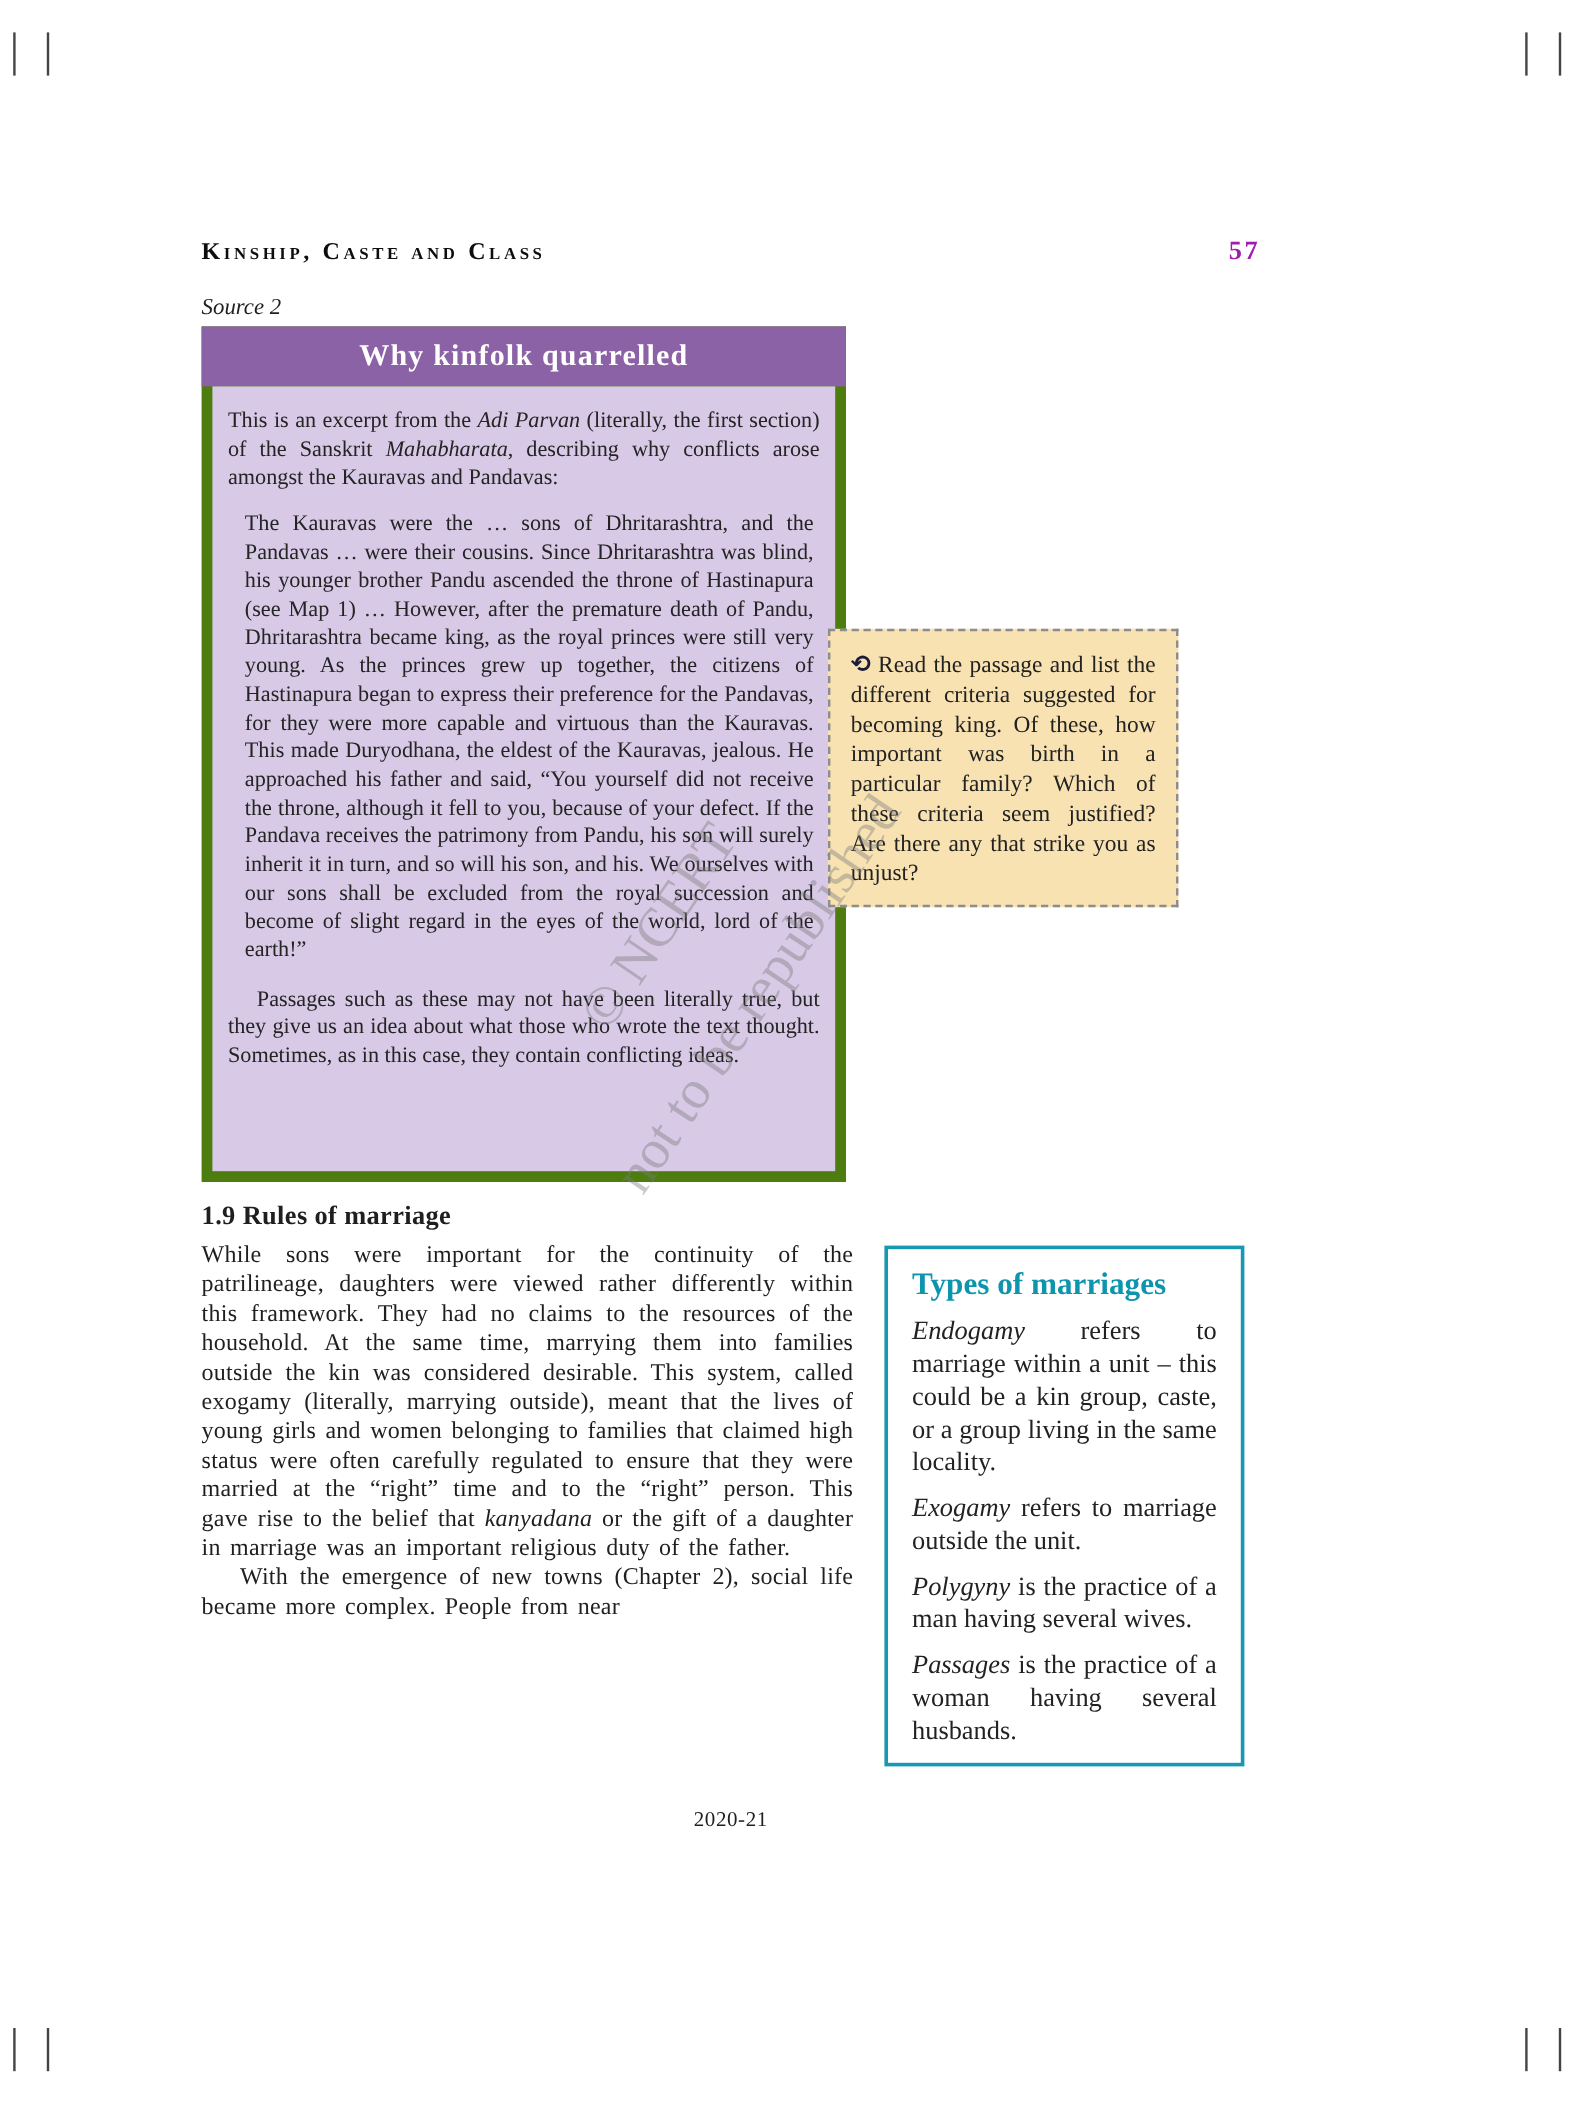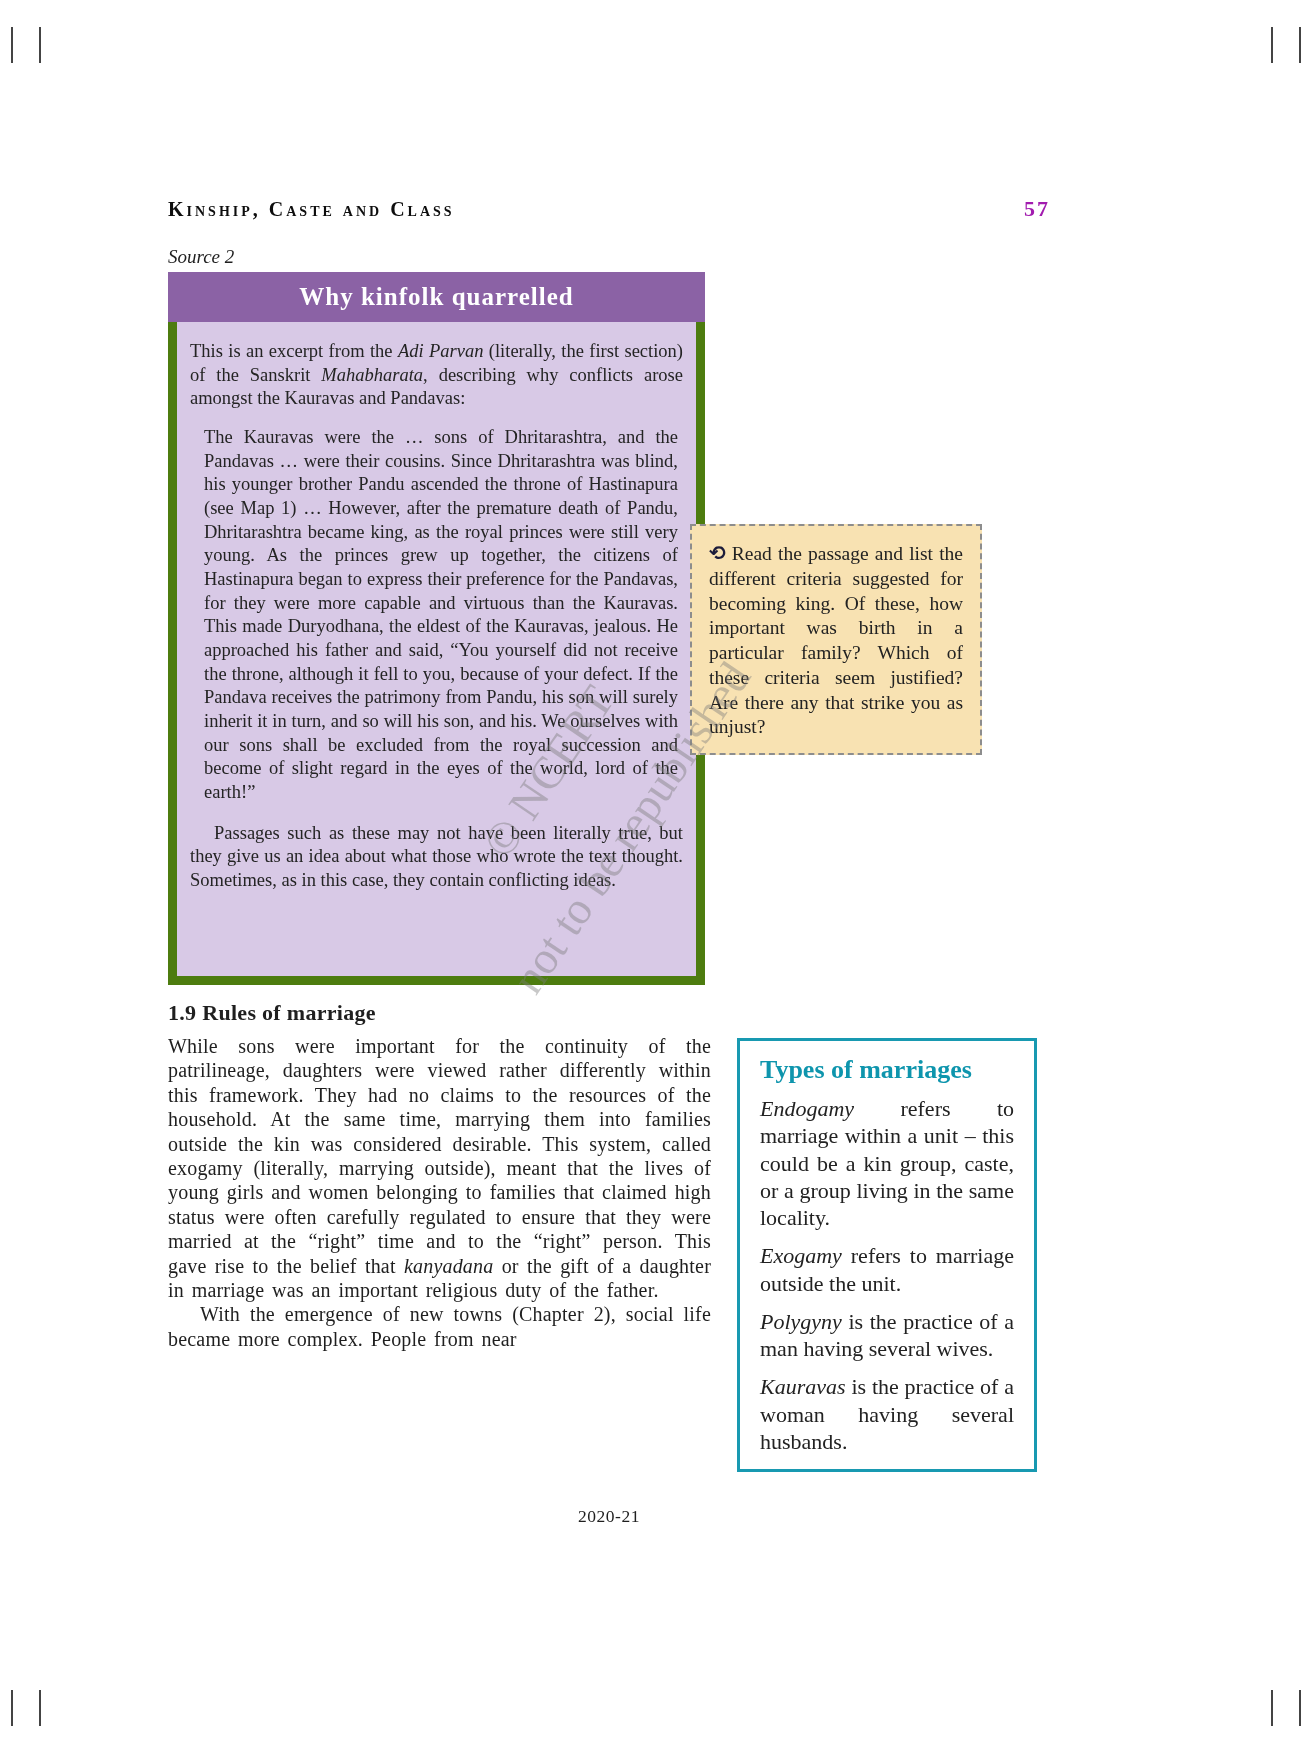--- a/index.html
+++ b/index.html
@@ -124,21 +124,21 @@
   <div class="main-text">
     <p><span>While sons were important for the continuity of the patrilineage, daughters were viewed rather differently within this framework. They had no claims to the resources of the household. At the same time, marrying them into families outside the kin was considered desirable. This system, called exogamy (literally, marrying outside), meant that the lives of young girls and women belonging to families that claimed high status were often carefully regulated to ensure that they were married at the “right” time and to the “right” person. This gave rise to the belief that </span><em>kanyadana</em><span> or the gift of a daughter in marriage was an important religious duty of the father.</span></p>
     <p class="indent">With the emergence of new towns (Chapter 2), social life became more complex. People from near</p>
   </div>
 
   <aside class="types-box">
     <h3>Types of marriages</h3>
     <p><em>Endogamy</em><span> refers to marriage within a unit – this could be a kin group, caste, or a group living in the same locality.</span></p>
     <p><em>Exogamy</em><span> refers to marriage outside the unit.</span></p>
     <p><em>Polygyny</em><span> is the practice of a man having several wives.</span></p>
-    <p><em>Kauravas</em><span> is the practice of a woman having several husbands.</span></p>
+    <p><em>Passages</em><span> is the practice of a woman having several husbands.</span></p>
   </aside>
 
   <div class="watermark">
     <div>© NCERT</div>
     <div>not to be republished</div>
   </div>
 
   <div class="footer">2020-21</div>
 
 </div>

